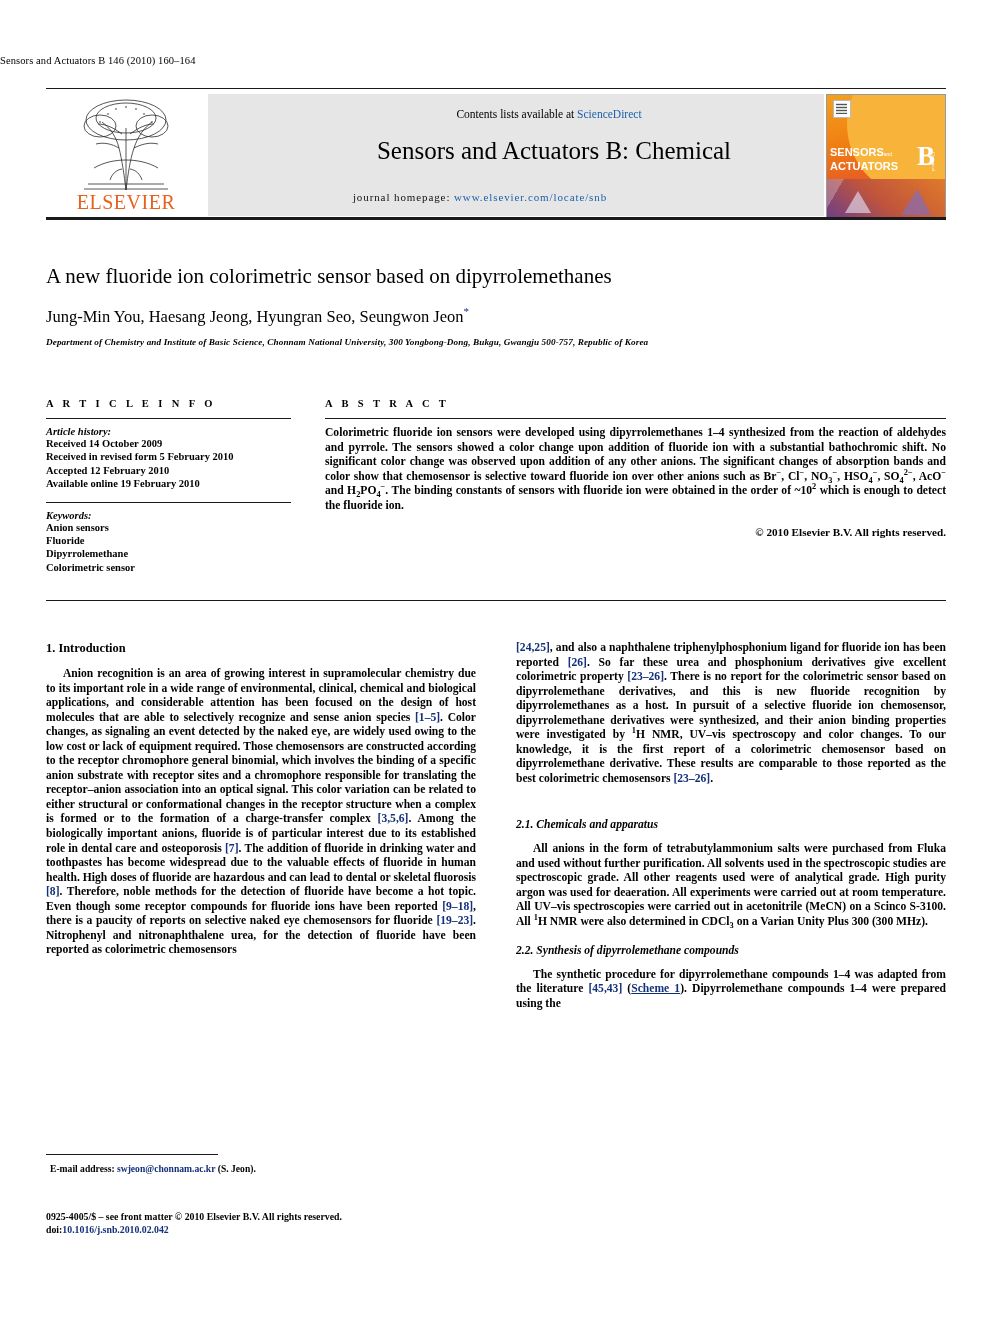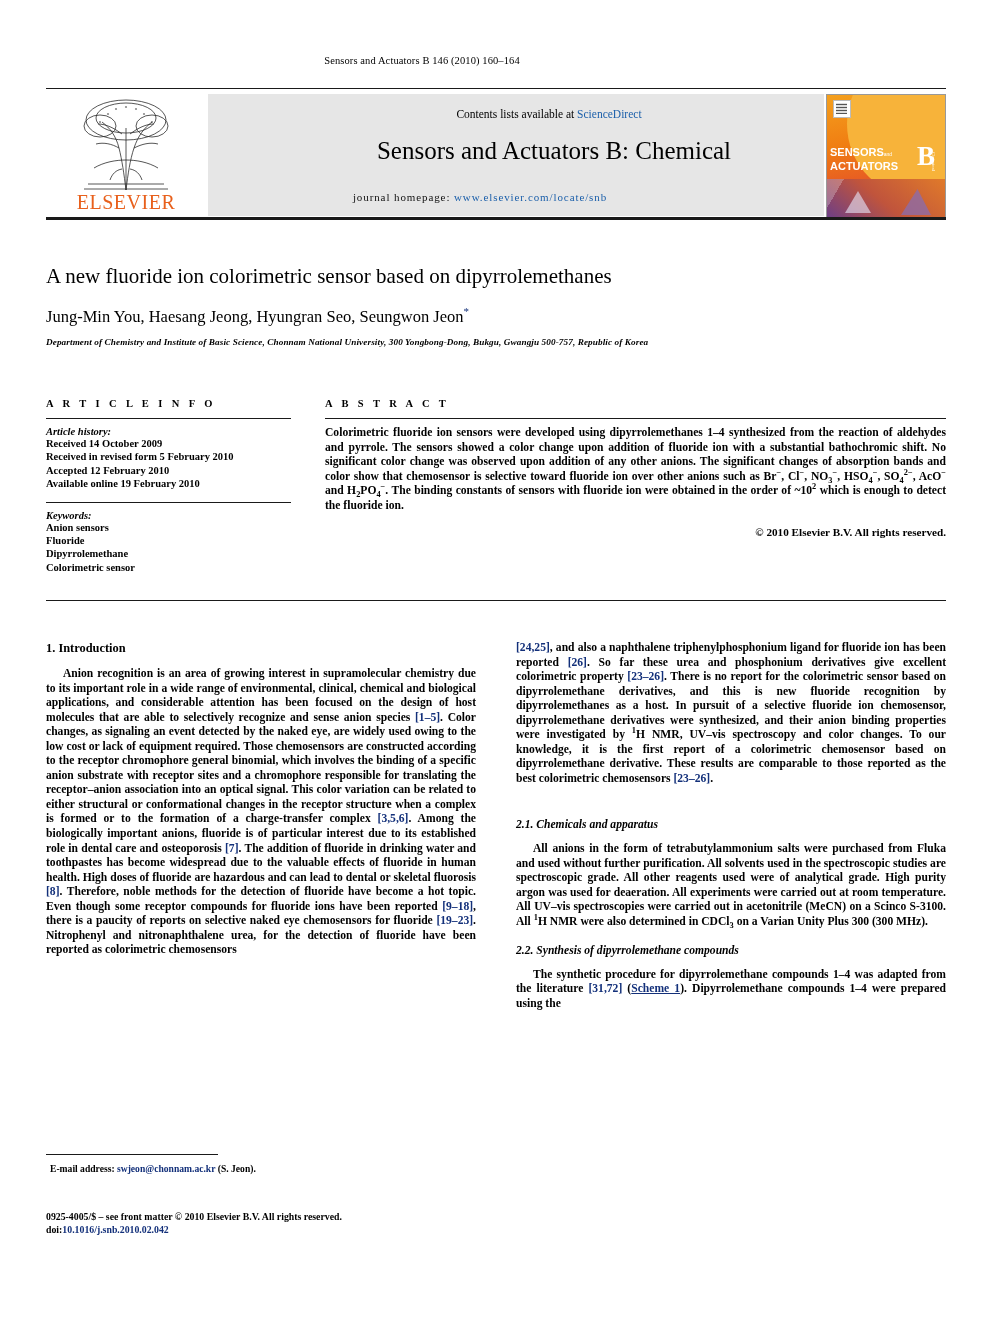--- a/index.html
+++ b/index.html
@@ -12,21 +12,21 @@
     overflow:hidden;
   }
   .page{
     position:absolute;
     left:0;top:0;width:992px;height:1323px;
   }
 
   
   .running-head{
     position:absolute;top:55px;left:0;width:844px;
-    text-align:center;
+    text-align:left;
     font-size:10.5px;
     letter-spacing:.1px;
   }
 
   
   .masthead{
     position:absolute;left:46px;top:88px;width:900px;height:132px;
   }
   .masthead-rule-top{
     position:absolute;left:0;top:0;width:900px;height:1px;background:#1a1a1a;
@@ -307,21 +307,21 @@
     <p class="para" style="text-indent:0"><span class="cite">[24,25]</span><span>, and also a naphthalene triphenylphosphonium ligand for fluoride ion has been reported </span><span class="cite">[26]</span><span>. So far these urea and phosphonium derivatives give excellent colorimetric property </span><span class="cite">[23–26]</span><span>. There is no report for the colorimetric sensor based on dipyrrolemethane derivatives, and this is new fluoride recognition by dipyrrolemethanes as a host. In pursuit of a selective fluoride ion chemosensor, dipyrrolemethane derivatives were synthesized, and their anion binding properties were investigated by </span><sup>1</sup><span>H NMR, UV–vis spectroscopy and color changes. To our knowledge, it is the first report of a colorimetric chemosensor based on dipyrrolemethane derivative. These results are comparable to those reported as the best colorimetric chemosensors </span><span class="cite">[23–26]</span><span>.</span></p>
 
     <div class="sp-sec"></div>
 
     <div class="sp-sub"></div>
     <h3 class="subsec">2.1.  Chemicals and apparatus</h3>
     <p class="para"><span>All anions in the form of tetrabutylammonium salts were purchased from Fluka and used without further purification. All solvents used in the spectroscopic studies are spectroscopic grade. All other reagents used were of analytical grade. High purity argon was used for deaeration. All experiments were carried out at room temperature. All UV–vis spectroscopies were carried out in acetonitrile (MeCN) on a Scinco S-3100. All </span><sup>1</sup><span>H NMR were also determined in CDCl</span><sub>3</sub><span> on a Varian Unity Plus 300 (300 MHz).</span></p>
 
     <div class="sp-sub"></div>
     <h3 class="subsec">2.2.  Synthesis of dipyrrolemethane compounds</h3>
-    <p class="para"><span>The synthetic procedure for dipyrrolemethane compounds 1–4 was adapted from the literature </span><span class="cite">[31,72]</span><span> (</span><span class="cite-link">Scheme 1</span><span>). Dipyrrolemethane compounds 1–4 were prepared using the</span></p>
+    <p class="para"><span>The synthetic procedure for dipyrrolemethane compounds 1–4 was adapted from the literature </span><span class="cite">[45,43]</span><span> (</span><span class="cite-link">Scheme 1</span><span>). Dipyrrolemethane compounds 1–4 were prepared using the</span></p>
   </div>
 
   <div class="foot-rule"></div>
   <div class="footnote">
     <span class="ind">
       <span class="em">E-mail address:</span>
       <span class="mail">swjeon@chonnam.ac.kr</span>
       <span>(S. Jeon).</span>
     </span>
   </div>

